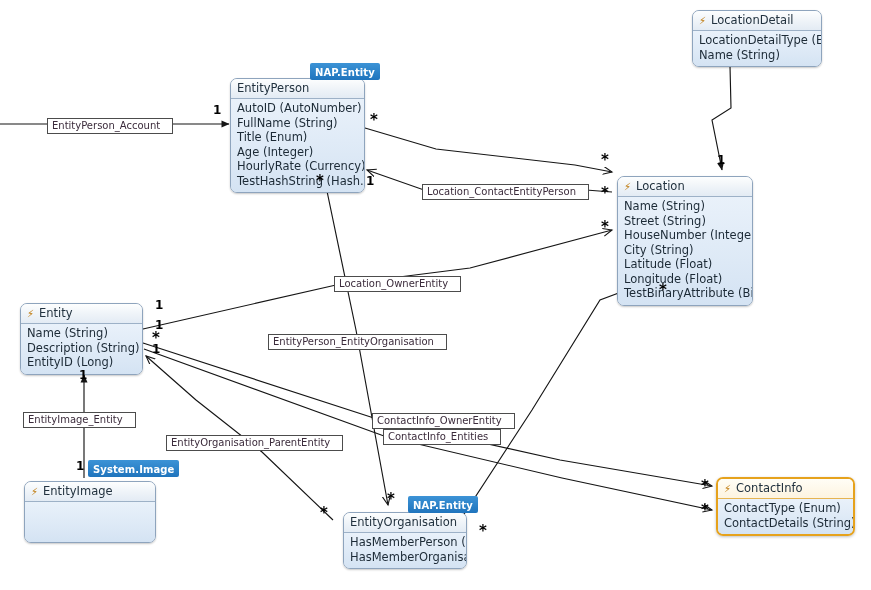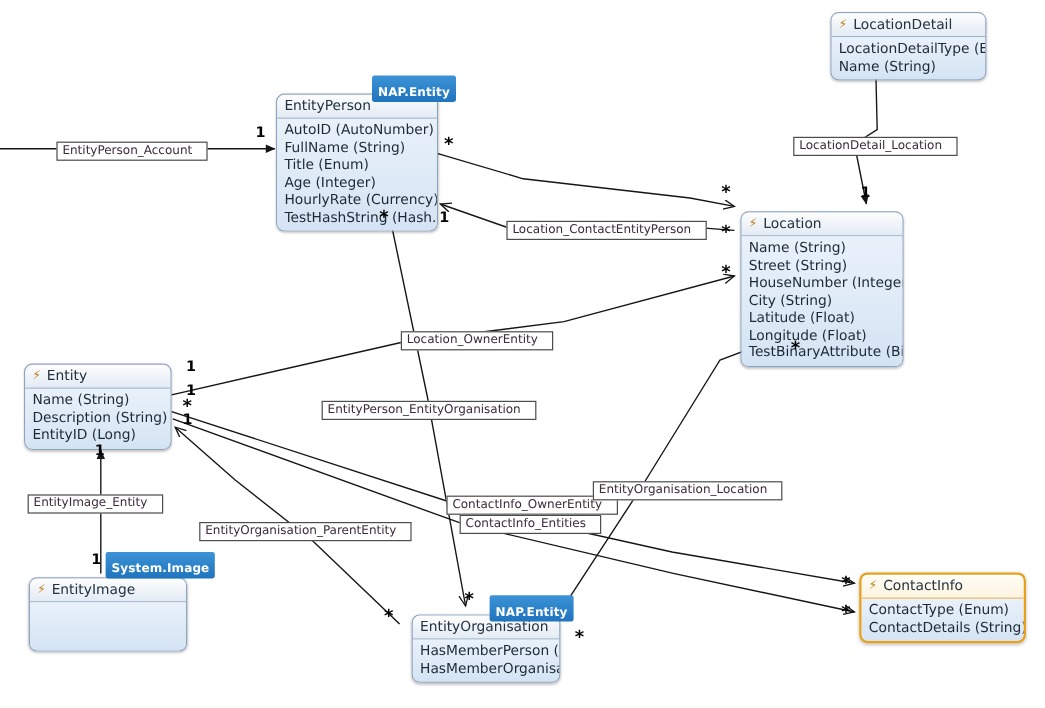--- a/index.html
+++ b/index.html
@@ -19,21 +19,21 @@
   .entity.sel .hdr{background:linear-gradient(to bottom,#fffdf6 0%,#fdf4e0 100%);
         border-bottom:1px solid #e6b451;}
   .entity .body{padding:2px 6px 4px 6px;
         background:linear-gradient(to bottom,#e9f1fa 0%,#dde9f6 60%,#d4e3f3 100%);}
   .entity .attr{font-size:11.5px;line-height:14.5px;color:#1c2a36;white-space:nowrap;
         display:flex;align-items:center;justify-content:space-between;}
   .bolt{font-size:10px;color:#c07c10;line-height:1;}
 
   
   .nstag{position:absolute;background:linear-gradient(to bottom,#3c93d6 0%,#1f74bd 100%);
-         color:#ffffff;font-size:10px;font-weight:bold;padding:9px 5px 2px 5px;
+         color:#ffffff;font-size:10px;font-weight:bold;padding:4px 5px 2px 5px;
          border-radius:2px;white-space:nowrap;letter-spacing:.1px;}
 
   
   .rel{position:absolute;background:#ffffff;border:1px solid #4c4c4c;
        font-size:10px;font-weight:normal;color:#3b2b3b;padding:1px 12px 2px 4px;
        white-space:nowrap;line-height:11px;}
 
   
   .mult{position:absolute;font-size:12px;font-weight:bold;color:#000000;
         line-height:10px;white-space:nowrap;}
@@ -204,27 +204,25 @@
           <span>ContactDetails (String)</span>
         </div>
     </div>
   </div>
 
   <div class="nstag" style="left:310px;top:63px;">NAP.Entity</div>
   <div class="nstag" style="left:408px;top:496px;">NAP.Entity</div>
   <div class="nstag" style="left:88px;top:460px;">System.Image</div>
 
   <div class="rel" style="left:47px;top:118px;">EntityPerson_Account</div>
-  <div class="rel" style="left:661px;top:114px;">LocationDetail_Location</div>
   <div class="rel" style="left:422px;top:184px;">Location_ContactEntityPerson</div>
   <div class="rel" style="left:334px;top:276px;">Location_OwnerEntity</div>
   <div class="rel" style="left:268px;top:334px;">EntityPerson_EntityOrganisation</div>
   <div class="rel" style="left:23px;top:412px;">EntityImage_Entity</div>
   <div class="rel" style="left:372px;top:413px;">ContactInfo_OwnerEntity</div>
-  <div class="rel" style="left:494px;top:401px;">EntityOrganisation_Location</div>
   <div class="rel" style="left:383px;top:429px;">ContactInfo_Entities</div>
   <div class="rel" style="left:166px;top:435px;">EntityOrganisation_ParentEntity</div>
 
   <div class="mult" style="left:213px;top:105px;">1</div>
   <div class="mult star" style="left:370px;top:115px;">*</div>
   <div class="mult" style="left:717px;top:155px;">1</div>
   <div class="mult star" style="left:601px;top:155px;">*</div>
   <div class="mult" style="left:366px;top:176px;">1</div>
   <div class="mult star" style="left:316px;top:176px;">*</div>
   <div class="mult star" style="left:601px;top:188px;">*</div>

